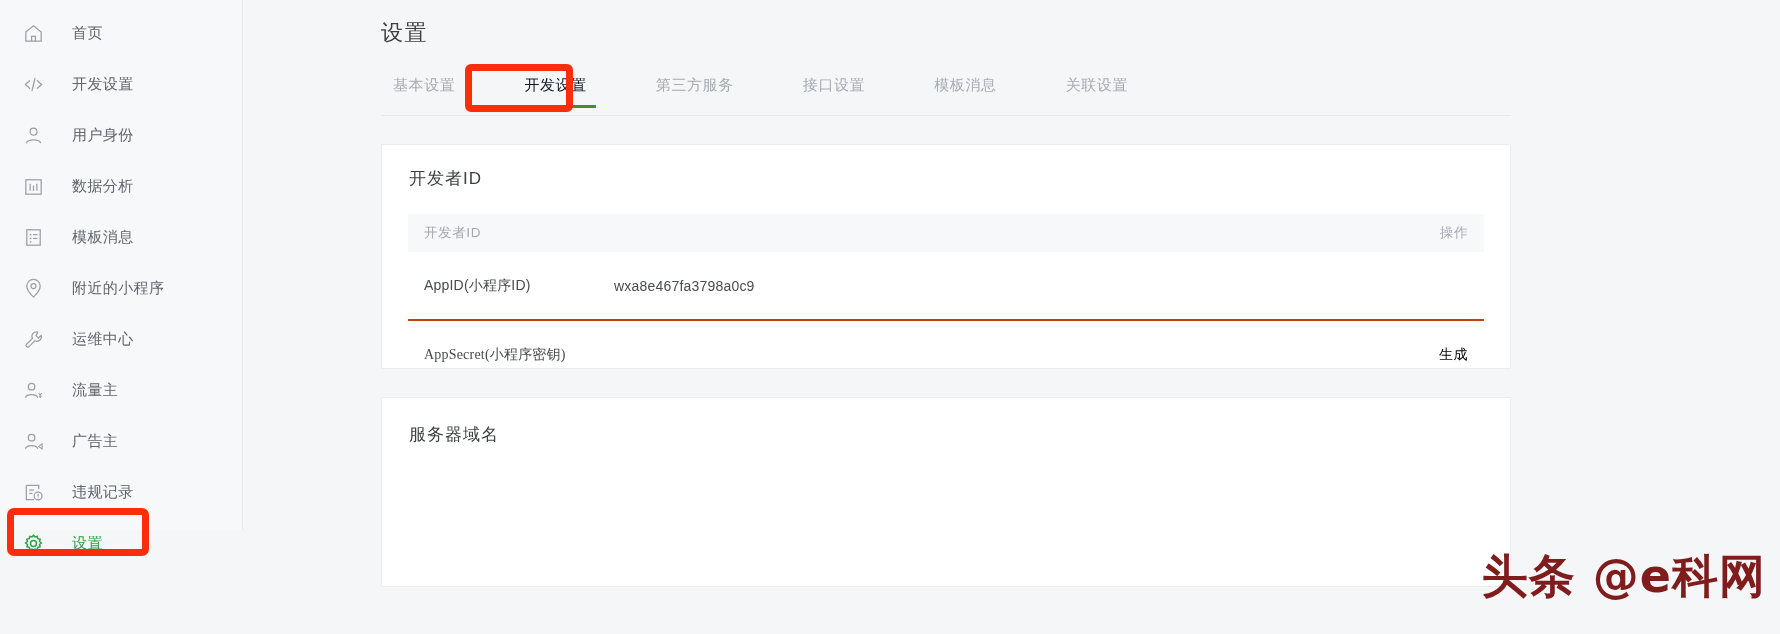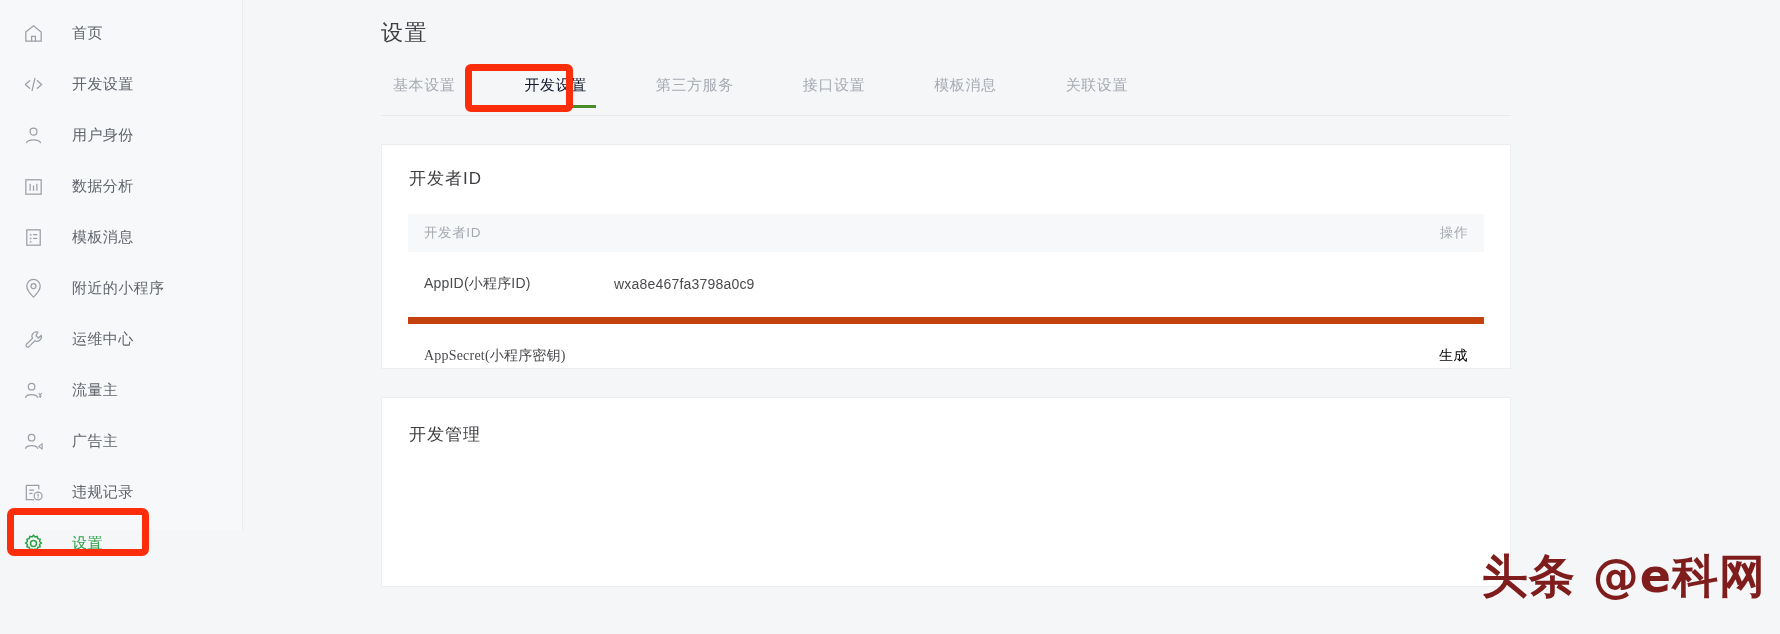--- a/index.html
+++ b/index.html
@@ -177,21 +177,21 @@
     text-align: left;
   }
   .tbl th.col-action { text-align: right; }
 
   .tbl td {
     font-size: 14px;
     color: #4a4b4e;
     height: 68px;
     padding: 0 16px;
     vertical-align: middle;
-    border-bottom: 7px solid #c2410c;
+    border-bottom: 2px solid #c2410c;
   }
   .tbl tbody tr:last-child td { border-bottom: none; font-family: Liberation Serif, serif; }
 
   .td-name   { width: 190px; letter-spacing: 0.2px; }
   .td-value  { letter-spacing: 0.2px; color: #4a4b4e; }
   .td-action { text-align: right; width: 140px; }
 
   .link-action {
     font-size: 14px;
     color: #000000;
@@ -383,21 +383,21 @@
             <td class="td-value"></td>
             <td class="td-action">
               <span class="link-action">生成</span>
             </td>
           </tr>
         </tbody>
       </table>
     </section>
 
     <section class="card" id="card-server-domain">
-      <h2 class="card-title">开发管理</h2>
+      <h2 class="card-title">服务器域名</h2>
     </section>
 
   </main>
 
   <div class="annot-box" id="annot-tab"></div>
 
   <div class="watermark">头条 @e科网</div>
 
 </div>
 

